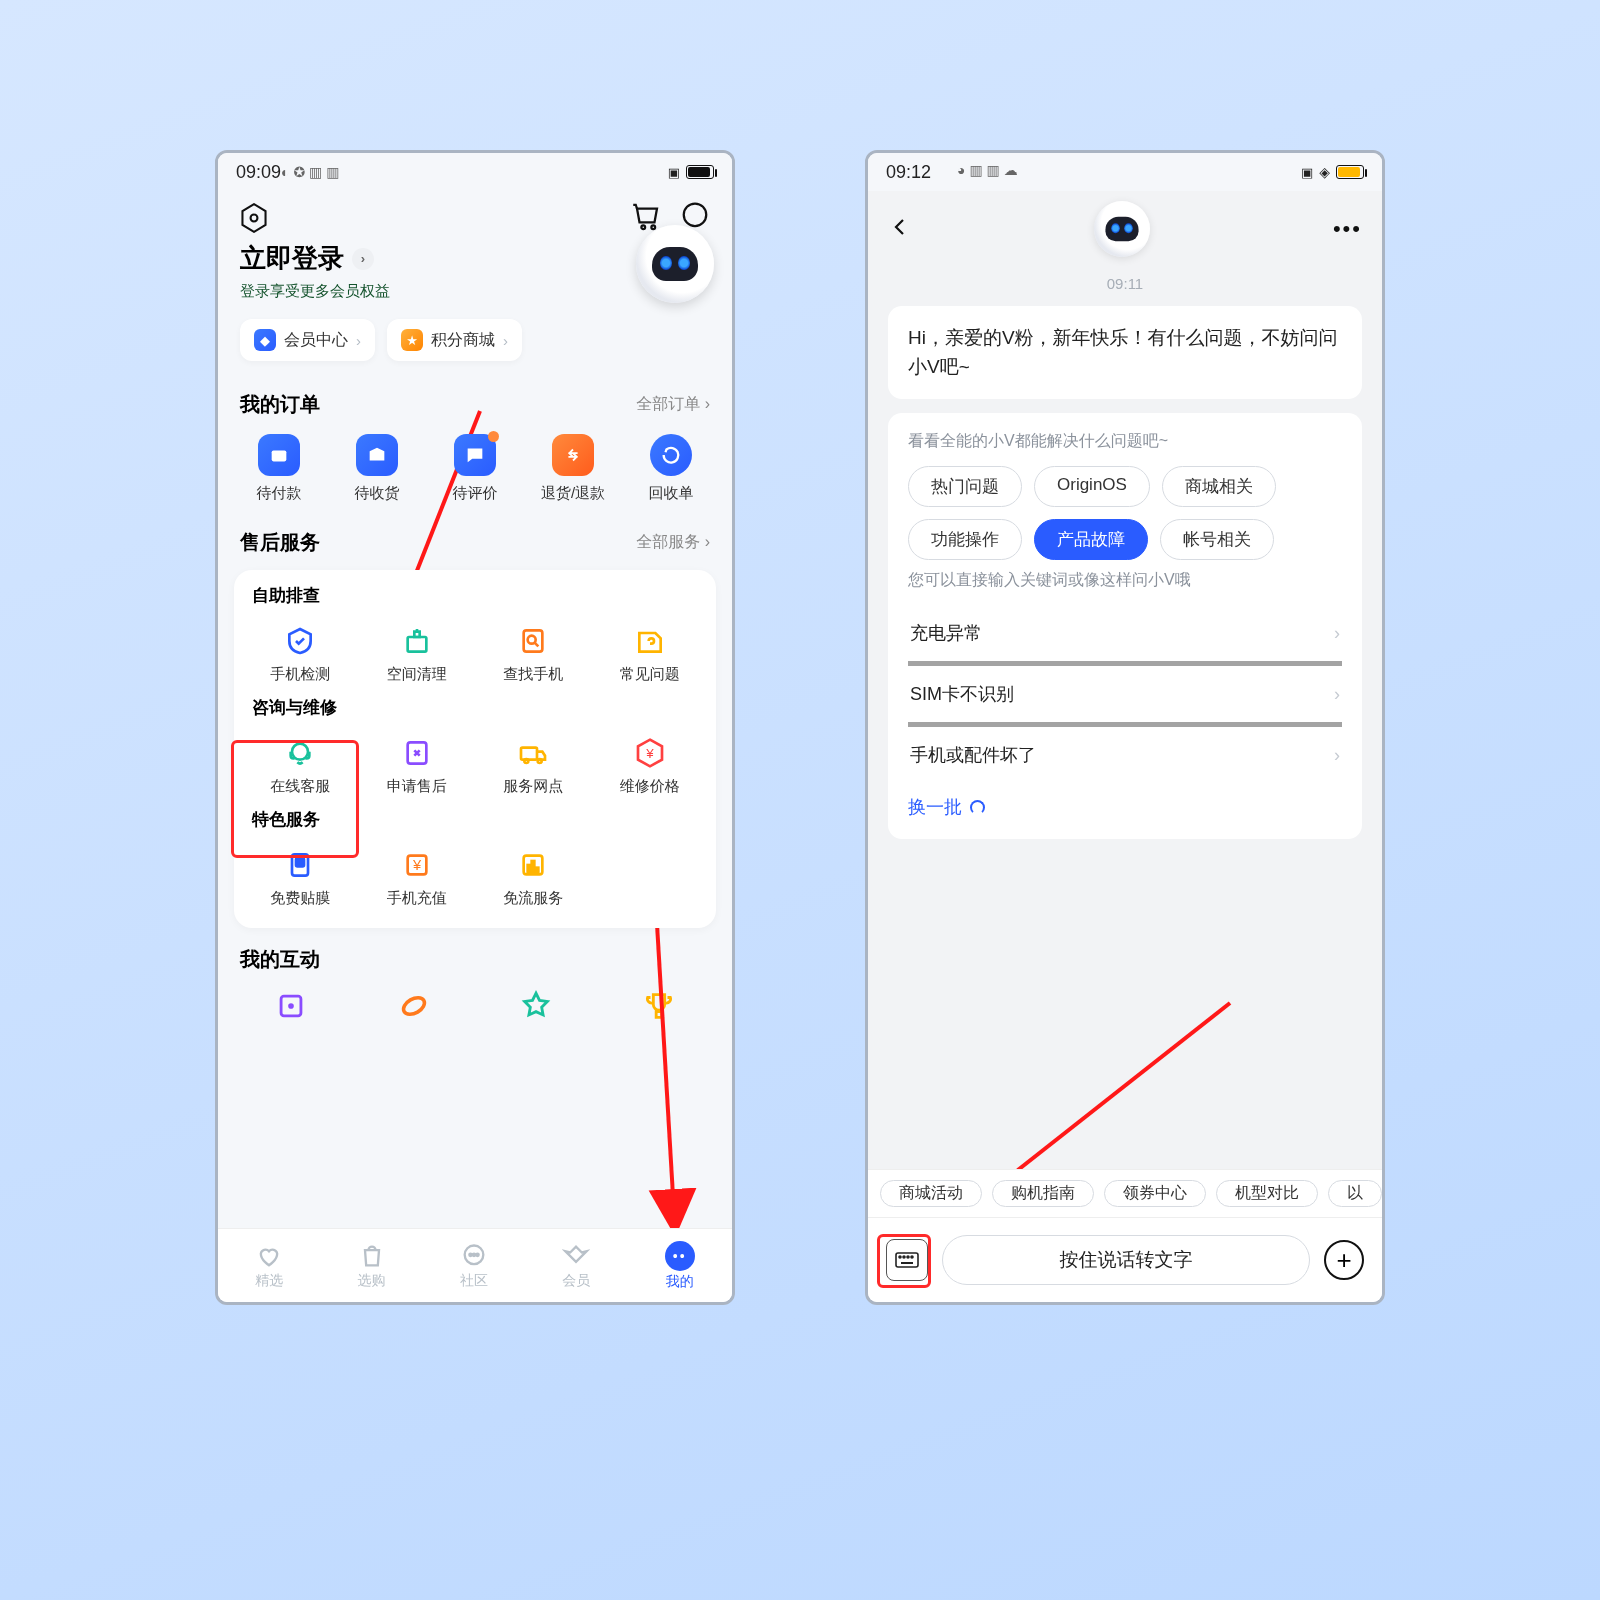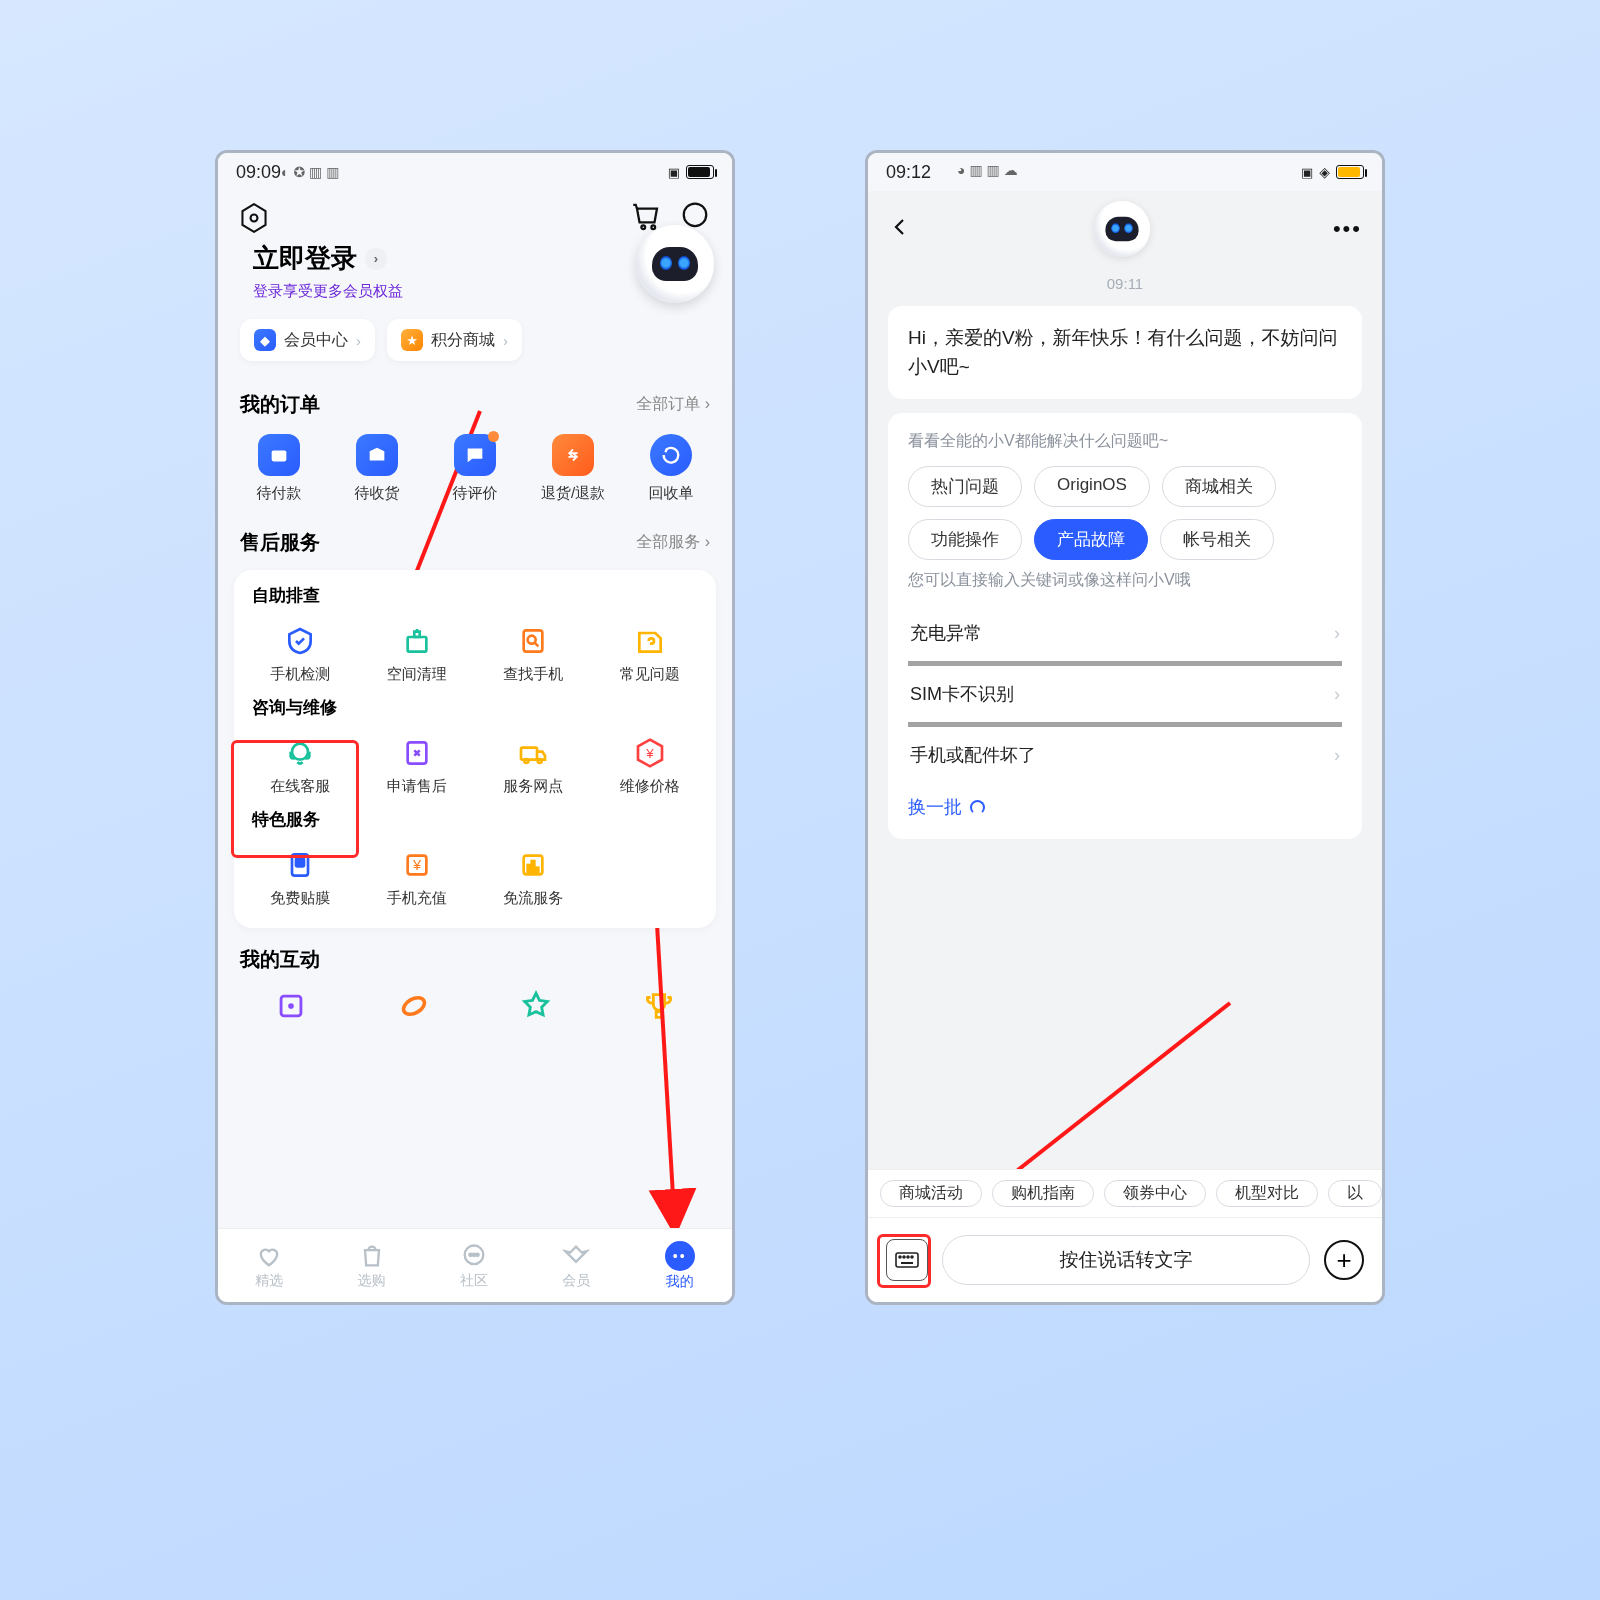--- a/index.html
+++ b/index.html
@@ -26,23 +26,23 @@
   .hdr-row {
     display: flex; align-items: center; justify-content: space-between;
     padding: 10px 22px 0 22px; background: #f5f7fa;
   }
   .hex-icon {
     width: 28px; height: 30px; position: relative;
   }
   .hex-icon svg { width: 100%; height: 100%; }
   .hdr-r { display: flex; gap: 18px; align-items: center; }
   .cart-icon svg, .chat-icon svg { width: 30px; height: 30px; }
-  .login-block { padding: 6px 22px 18px 35px; position: relative; }
+  .login-block { padding: 6px 22px 18px 22px; position: relative; }
   .login-title { font-size: 26px; font-weight: 700; display: flex; align-items: center; gap: 8px; }
-  .login-sub  { font-size: 15px; color: #6d28d9; margin-top: 6px; }
+  .login-sub  { font-size: 15px; color: #14532d; margin-top: 6px; }
   .avatar-big {
     position: absolute; right: 18px; top: -10px;
     width: 78px; height: 78px; border-radius: 50%;
     background: radial-gradient(circle at 60% 40%, #fff 55%, #e6e9f0 70%);
     box-shadow: 0 4px 12px rgba(0,0,0,.14);
     display: flex; align-items: center; justify-content: center; font-size: 40px;
   }
   .robot-face { width: 46px; height: 34px; border-radius: 18px 18px 14px 14px; background:#1c1f2b; position: relative; }
   .robot-face::before, .robot-face::after {
     content:""; position:absolute; width:12px; height:14px; border-radius:50%;

